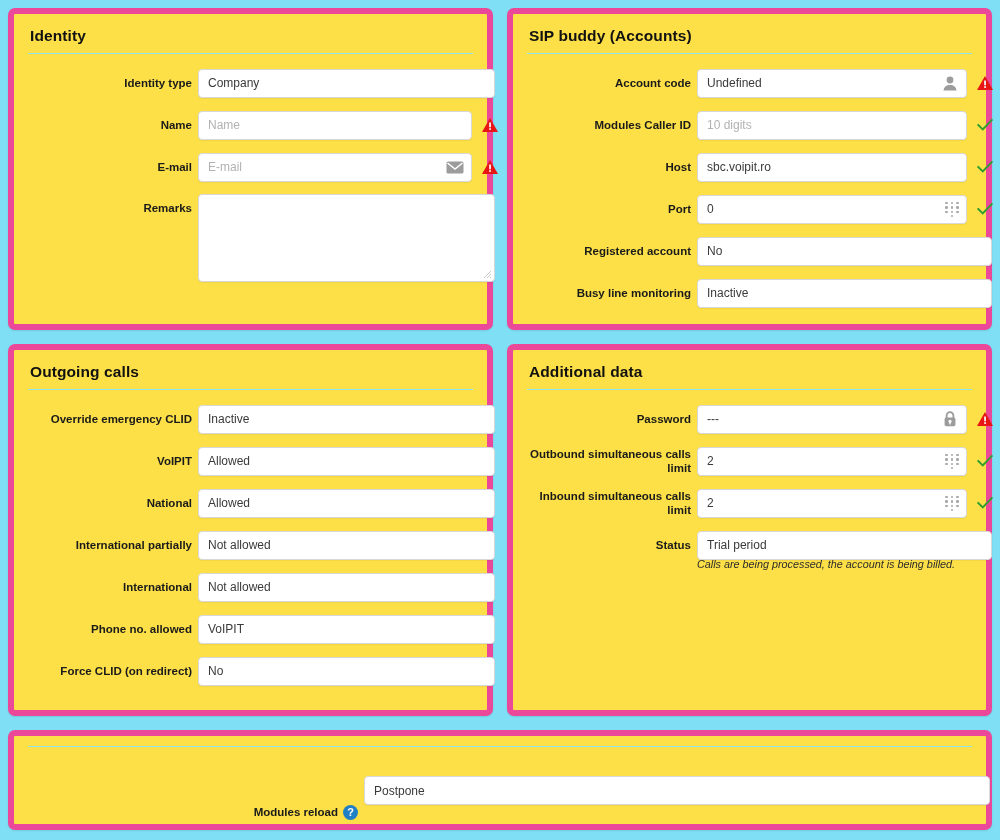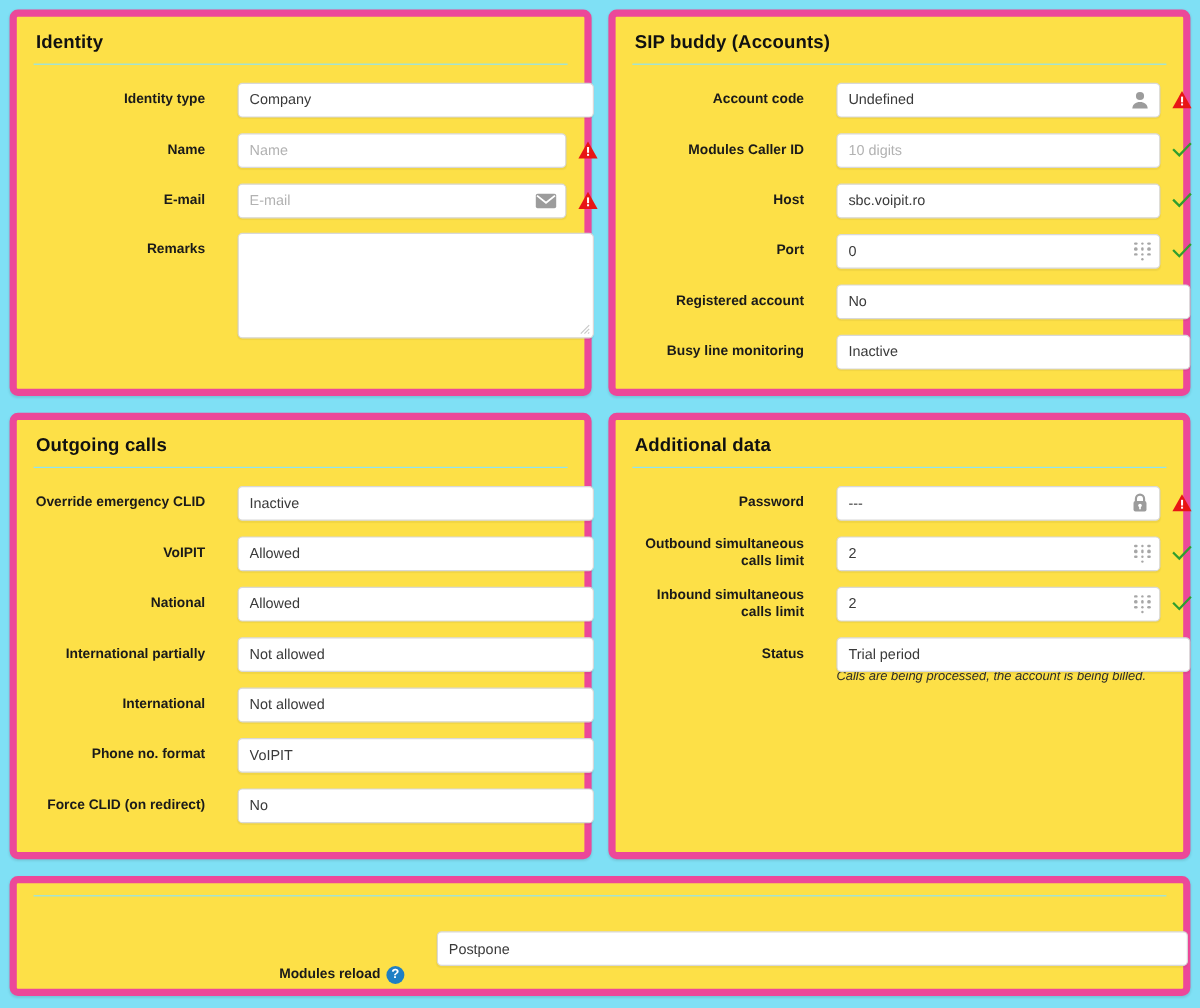--- a/index.html
+++ b/index.html
@@ -58,21 +58,21 @@
     min-height: 30px;
   }
   .row.tall { align-items: flex-start; }
 
   .lbl {
     font-size: 11.5px;
     font-weight: bold;
     color: #1a1a1a;
     text-align: right;
     line-height: 1.25;
-    padding-right: 27px;
+    padding-right: 6px;
     flex: 0 0 auto;
     display: flex;
     align-items: center;
     justify-content: flex-end;
     gap: 5px;
   }
   .lbl-left { width: 170px; }
   .lbl-right { width: 170px; }
   .lbl-bottom { width: 336px; margin-top: 44px; }
 
@@ -409,21 +409,21 @@
               <span class="ic hamburger">
                   <i></i>
                   <i></i>
                   <i></i>
                 </span>
             </div>
           </div>
         </div>
 
         <div class="row">
-          <div class="lbl lbl-left">Phone no. format</div>
+          <div class="lbl lbl-left">Phone no. allowed</div>
           <div class="ctl">
             <div class="field w-wide">
               <span class="val">VoIPIT</span>
               <span class="ic hamburger">
                   <i></i>
                   <i></i>
                   <i></i>
                 </span>
             </div>
           </div>

